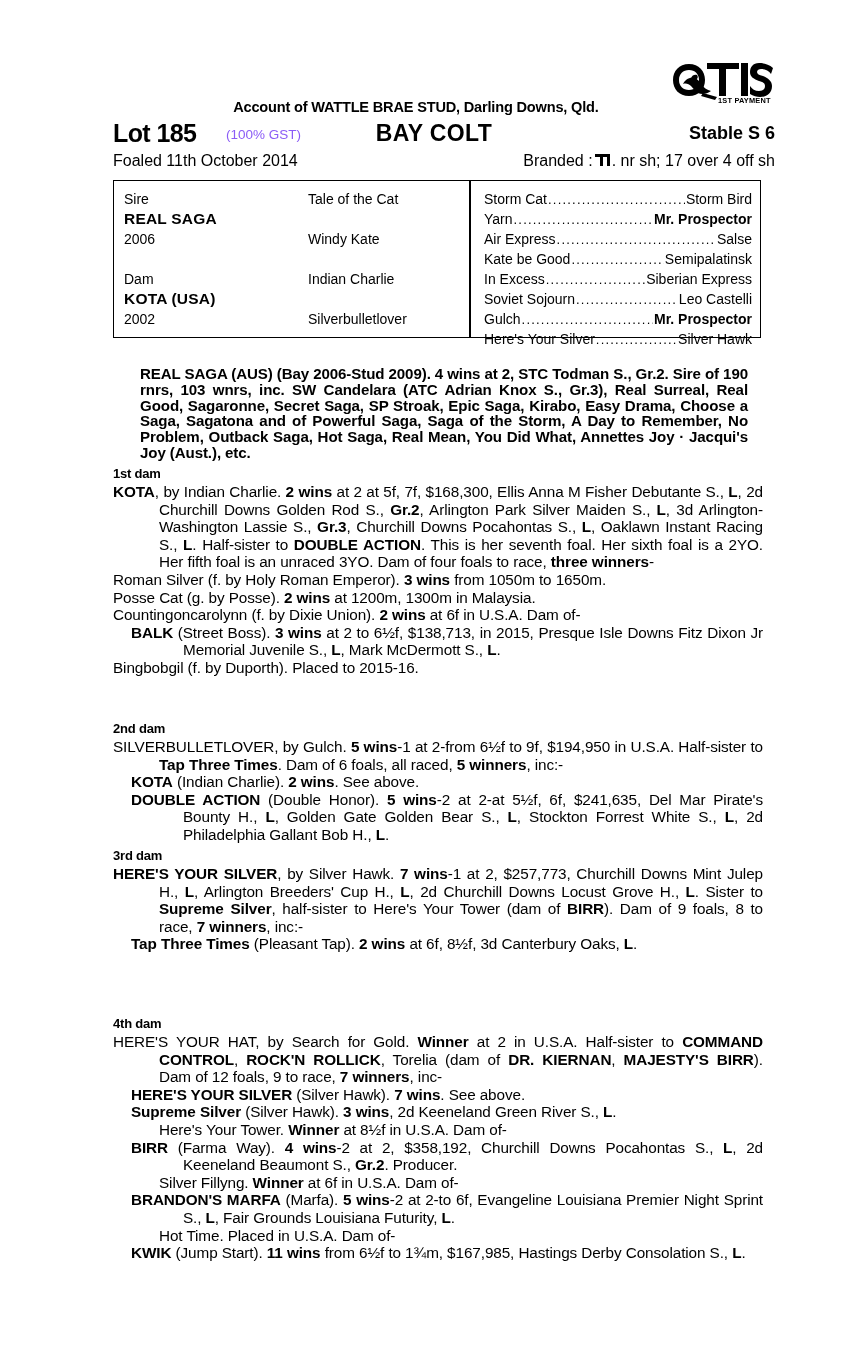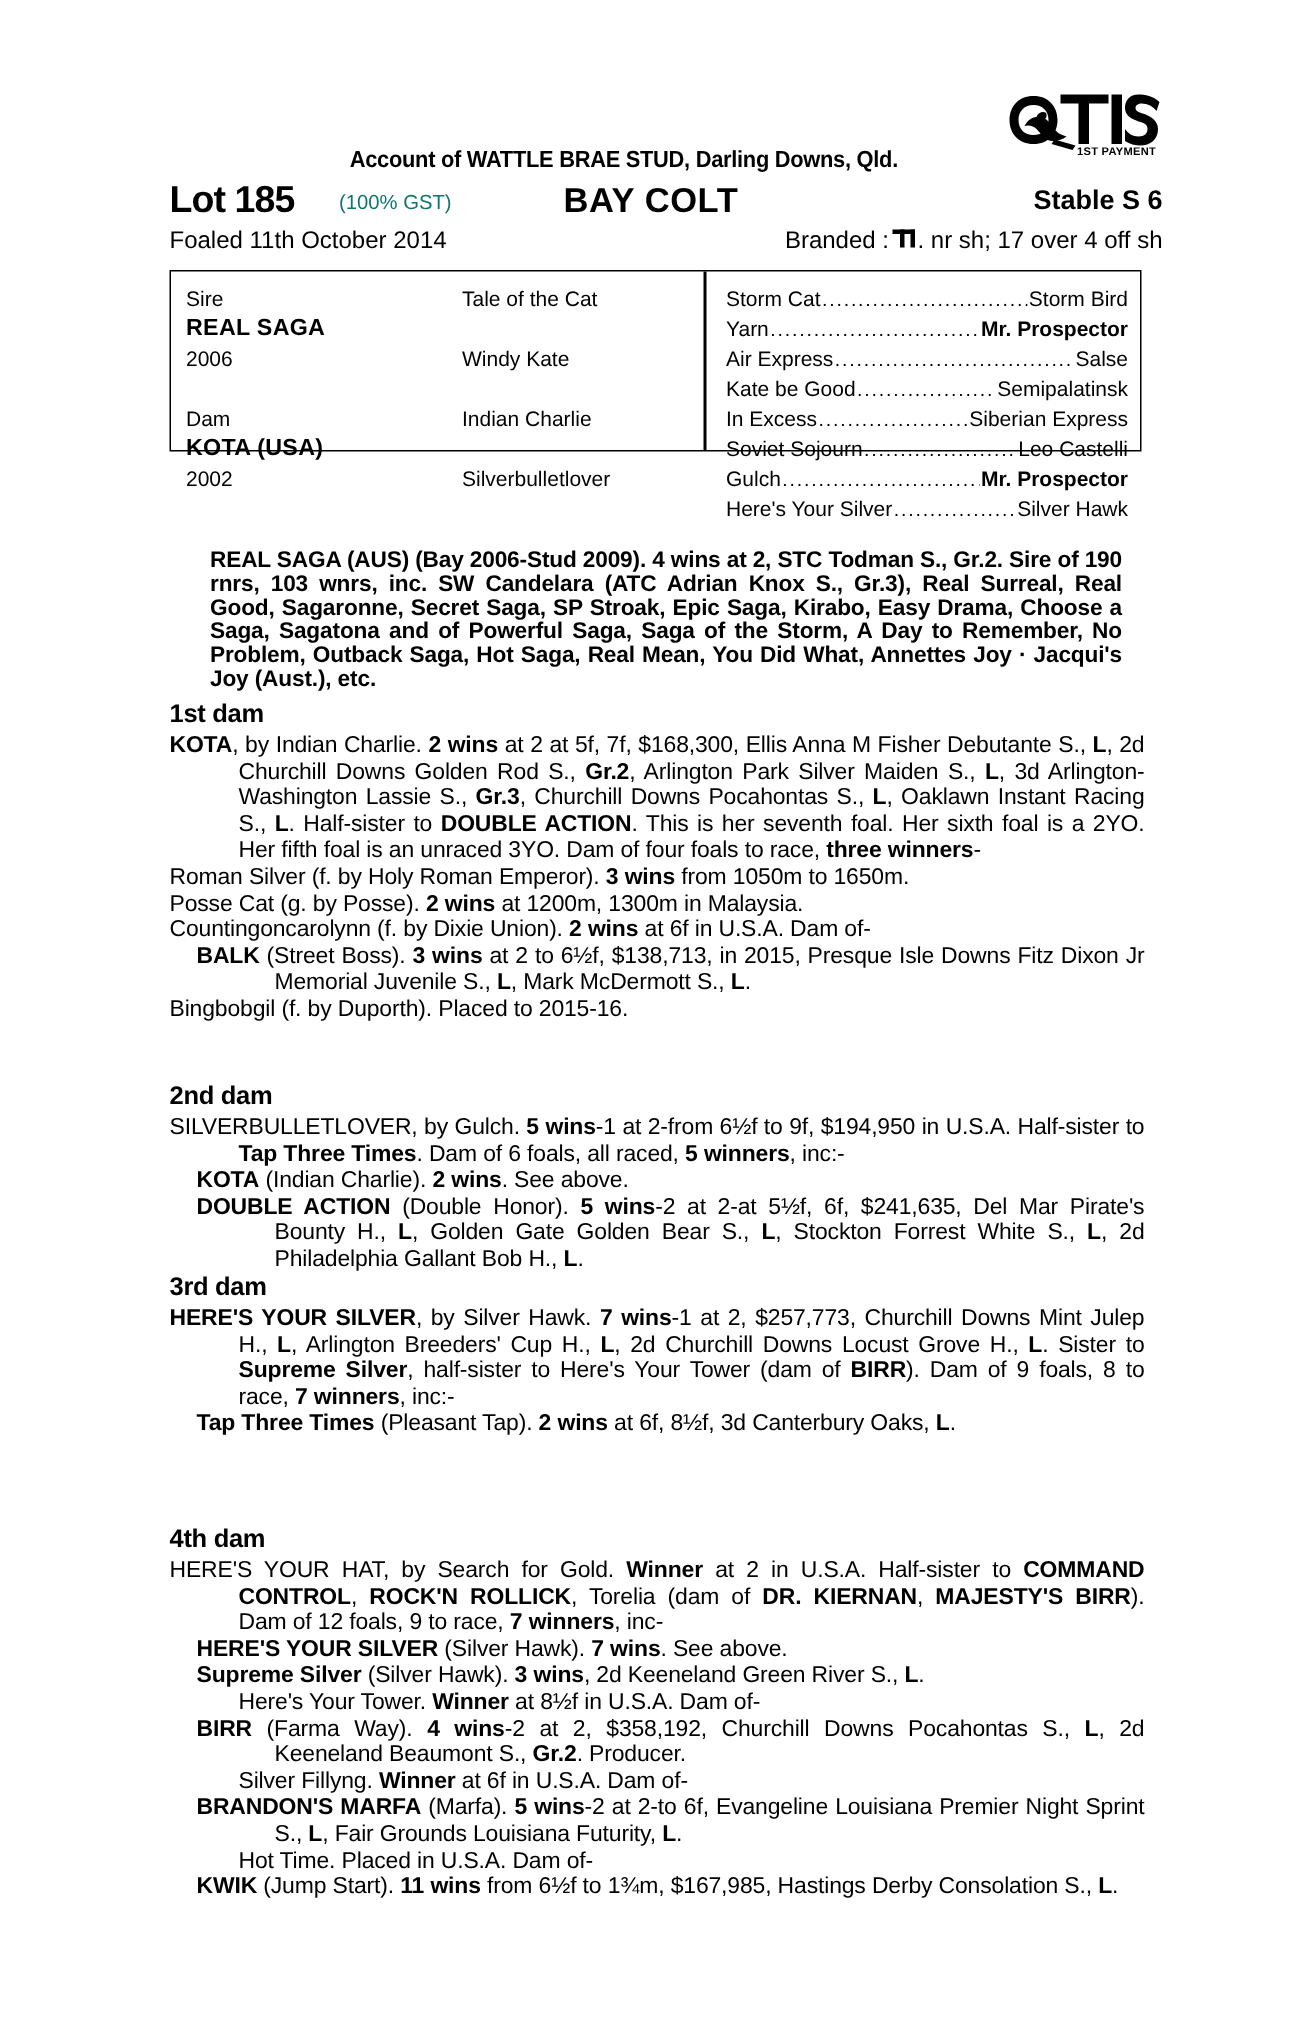--- a/index.html
+++ b/index.html
@@ -56,21 +56,21 @@
     left: 0; top: 0;
     font-weight: bold;
     font-size: 25px;
     letter-spacing: -0.6px;
   }
   .gst {
     position: absolute;
     left: 113px;
     top: 8px;
     font-size: 13.5px;
-    color: #0f766e;
+    color: #8b5cf6;
   }
   .colour-sex {
     position: absolute;
     left: 0; right: 0;
     top: 1px;
     text-align: center;
     font-weight: bold;
     font-size: 23px;
     letter-spacing: 0.4px;
     padding-right: 20px;
@@ -122,21 +122,21 @@
     width: 3px; height: 12px;
     background: #000;
   }
 
   
   .ped-table {
     position: absolute;
     left: 113px;
     top: 180px;
     width: 648px;
-    height: 121px;
+    height: 158px;
     border: 1.5px solid #000;
     box-sizing: border-box;
   }
   .ped-divider {
     position: absolute;
     left: 355px;
     top: 0;
     bottom: 0;
     width: 1.5px;
     background: #000;
@@ -189,21 +189,21 @@
   .sire-block p {
     margin: 16px;
     text-align: justify;
     text-align-last: left;
   }
 
   
   .sect { position: absolute; left: 113px; width: 650px; }
   .sect-head {
     font-weight: bold;
-    font-size: 17px;
+    font-size: 13px;
     margin-bottom: 2px;
     letter-spacing: -0.2px;
   }
   .para {
     font-size: 15.3px;
     line-height: 17.6px;
     text-align: justify;
     text-align-last: left;
     margin: 0;
     letter-spacing: -0.1px;

